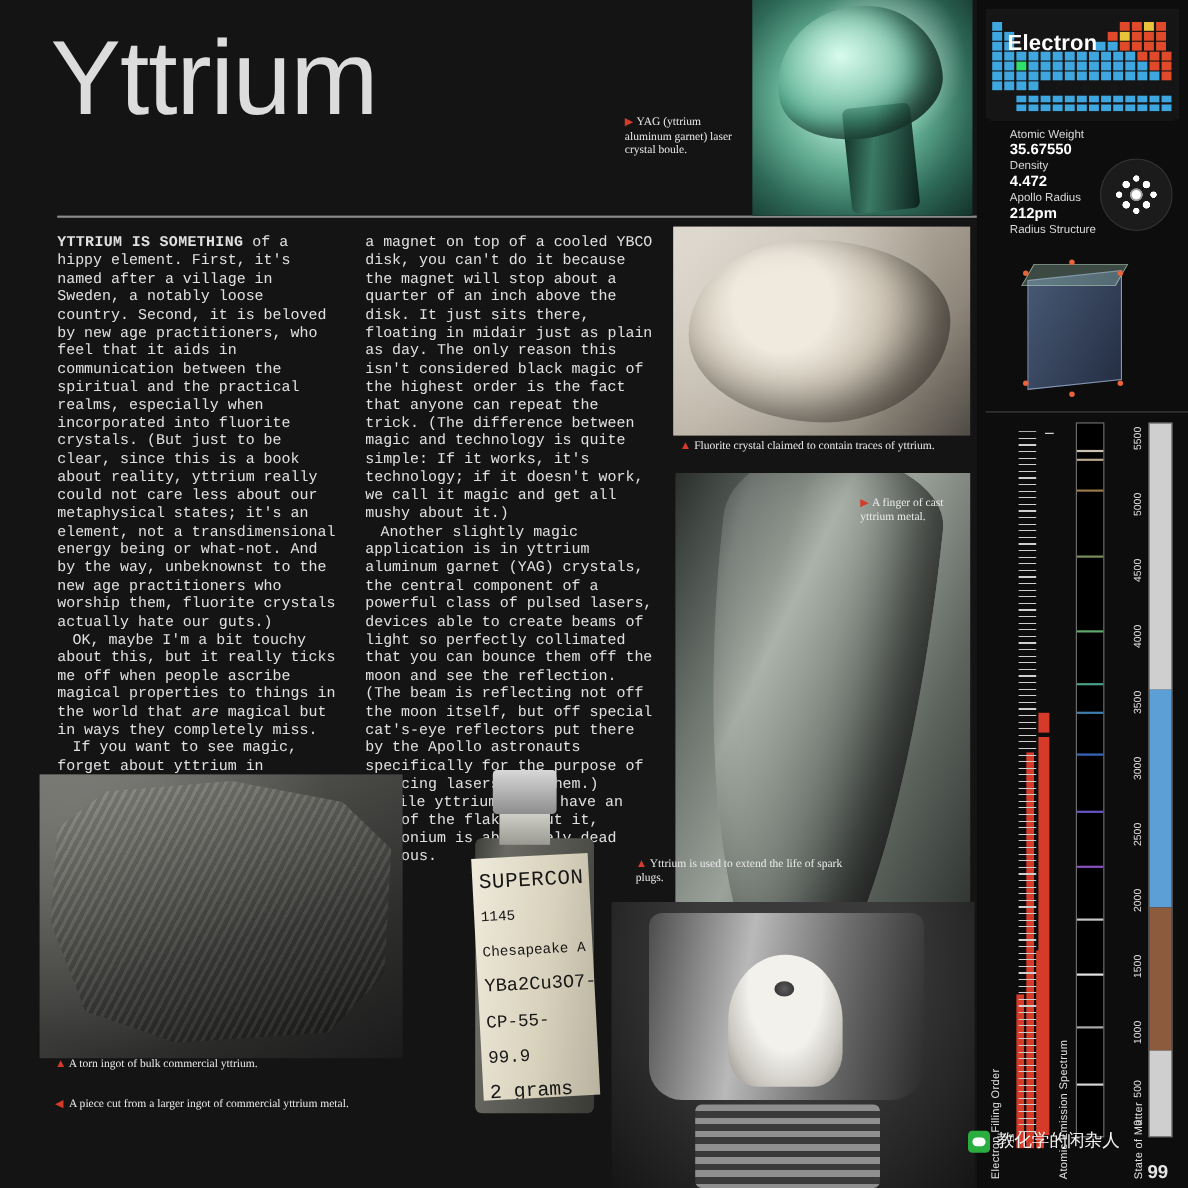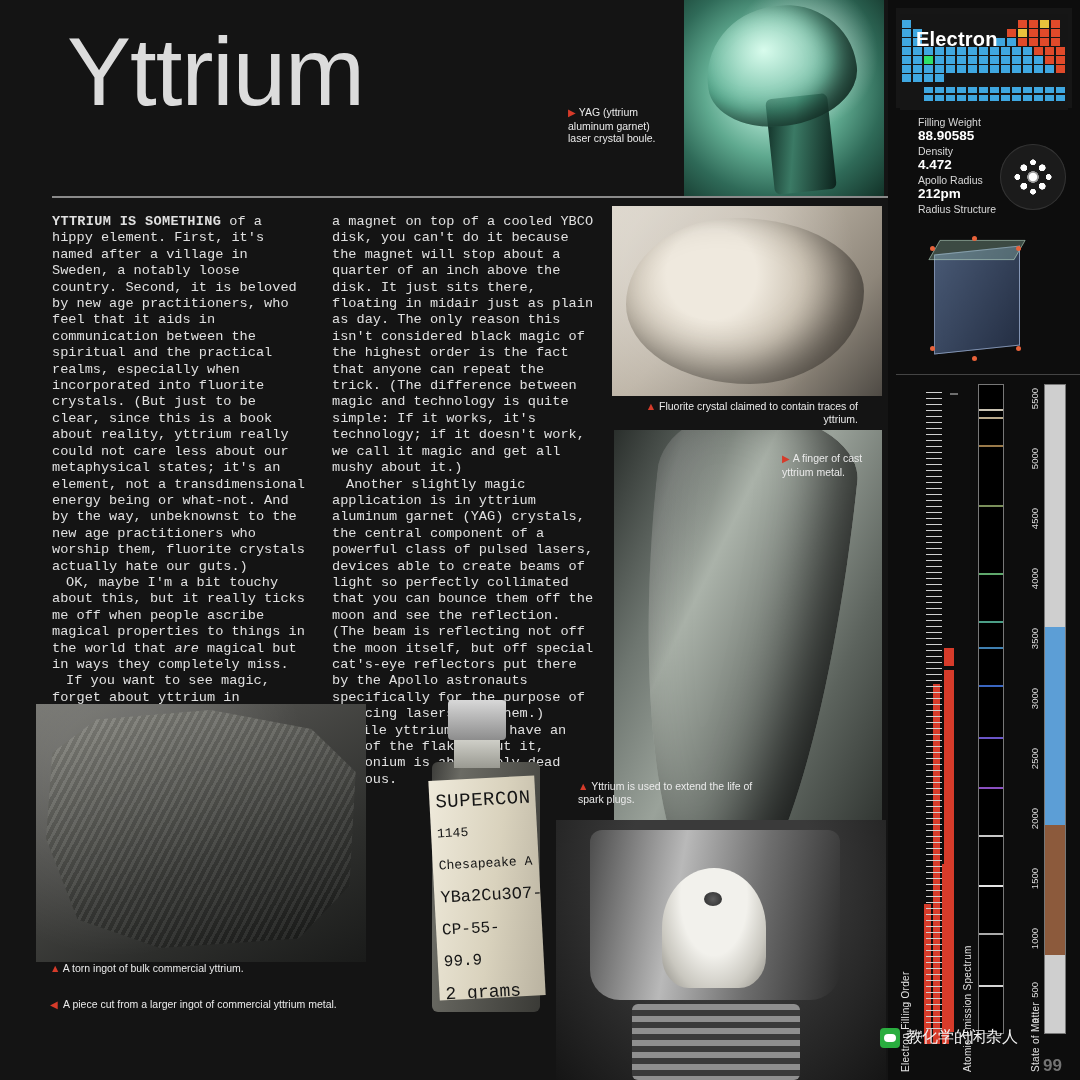--- a/index.html
+++ b/index.html
@@ -12,21 +12,21 @@
     overflow:hidden;
     position:relative;
   }
   .page { position:absolute; inset:0; }
 
   
   .title {
     position:absolute; left:46px; top:24px;
     font-family:"Liberation Sans", sans-serif;
     font-size:96px; font-weight:300; letter-spacing:-1px;
-    color:#dcdcdc; line-height:1;margin-left:21px;
+    color:#dcdcdc; line-height:1;
   }
 
   
   .rule {
     position:absolute; left:52px; top:196px; width:840px; height:2px;
     background:#8a8a8a;
   }
 
   
   .col {
@@ -181,21 +181,21 @@
   }
   #plug .thread{
     position:absolute; left:76px; top:184px; width:168px; height:76px;
     background:repeating-linear-gradient(180deg,#8f8f8f 0 6px,#3a3a3a 6px 12px);
     border-radius:6px;
   }
 
   
   .cap {
     position:absolute;
-    font-family:Liberation Sans, sans-serif;
+    font-family:Liberation Serif, serif;
     font-size:10.5px; line-height:12.6px; color:#eaeaea;
   }
   .cap .tri { color:#d63b2a; font-size:10px; margin-right:3px; }
   .tri-up { color:#d63b2a; }
 
   
   .sidebar {
     position:absolute; right:0; top:0; width:192px; height:1080px;
     background:#0d0d0d;
   }
@@ -280,21 +280,21 @@
   }
   .som .seg { position:absolute; left:0; width:100%; }
 
   
   .tempscale { position:absolute; left:1006px; top:384px; width:36px; height:650px; }
   .tempscale .t { position:absolute; right:2px; font-size:9.5px; color:#ddd;
     writing-mode:vertical-rl; transform:rotate(180deg); }
 
   
   .pagenum {
-    position:absolute; right:18px; bottom:4px; font-size:17px; font-weight:bold; color:#737373;
+    position:absolute; right:18px; bottom:4px; font-size:17px; font-weight:bold; color:#e5e5e5;
   }
   .watermark {
     position:absolute; right:62px; bottom:32px;
     display:flex; align-items:center; gap:6px;
     color:#f2f2f2; font-size:16px;
   }
   .wm-logo {
     width:20px; height:20px; border-radius:4px; background:#2aad3f;
     position:relative;
   }
@@ -325,21 +325,21 @@
   </div>
   <div class="col col2">
     <p class="first">a magnet on top of a cooled YBCO disk, you can't do it because the magnet will stop about a quarter of an inch above the disk. It just sits there, floating in midair just as plain as day. The only reason this isn't considered black magic of the highest order is the fact that anyone can repeat the trick. (The difference between magic and technology is quite simple: If it works, it's technology; if it doesn't work, we call it magic and get all mushy about it.)</p>
     <p>Another slightly magic application is in yttrium aluminum garnet (YAG) crystals, the central component of a powerful class of pulsed lasers, devices able to create beams of light so perfectly collimated that you can bounce them off the moon and see the reflection. (The beam is reflecting not off the moon itself, but off special cat's-eye reflectors put there by the Apollo astronauts specifically for the purpose of bouncing lasers off them.)</p>
     <p>While yttrium might have an air of the flaky about it, zirconium is absolutely dead serious.</p>
   </div>
 
   <div class="photo" id="fluorite">
     <div class="spot"></div>
   </div>
-  <div class="cap" style="left:618px; top:400px; width:240px;text-align:right;">
+  <div class="cap" style="left:618px; top:400px; width:240px;">
     <span class="tri-up">▲</span>
     <span>Fluorite crystal claimed to contain traces of yttrium.</span>
   </div>
 
   <div class="photo" id="finger">
     <div class="ring" style="top:120px;"></div>
     <div class="ring" style="top:190px;"></div>
     <div class="ring" style="top:262px;"></div>
   </div>
   <div class="cap" style="left:782px; top:452px; width:98px;">
@@ -491,22 +491,22 @@
           <rect x="134" y="81" width="9" height="6"></rect>
           <rect x="145" y="81" width="9" height="6"></rect>
           <rect x="156" y="81" width="9" height="6"></rect>
         </g>
       </g>
     </svg>
   </div>
   <div class="elemental-title">Electron</div>
 
   <div class="facts">
-    <div class="k">Filling Weight</div>
-    <div class="v">88.90585</div>
+    <div class="k">Atomic Weight</div>
+    <div class="v">35.67550</div>
     <div class="k">Density</div>
     <div class="v">4.472</div>
     <div class="k">Apollo Radius</div>
     <div class="v">212pm</div>
     <div class="k">Radius Structure</div>
   </div>
 
   <div class="atomdisc"></div>
 
   <div class="crystal">

